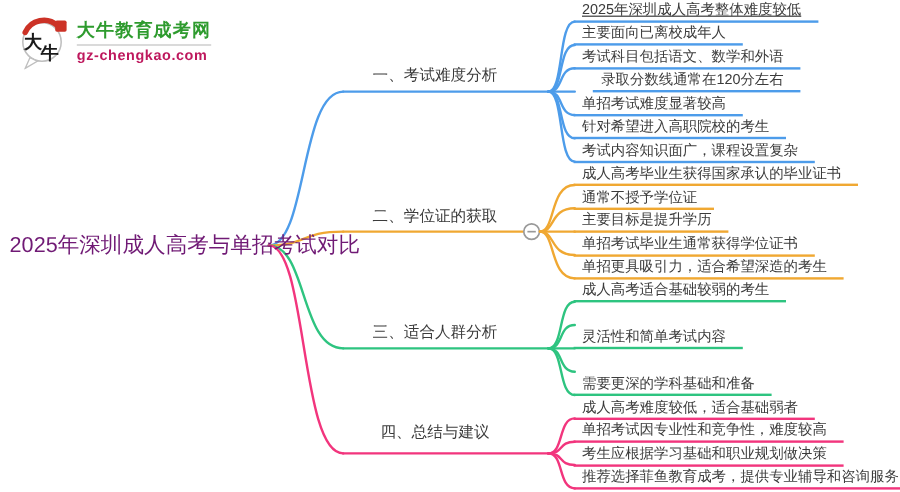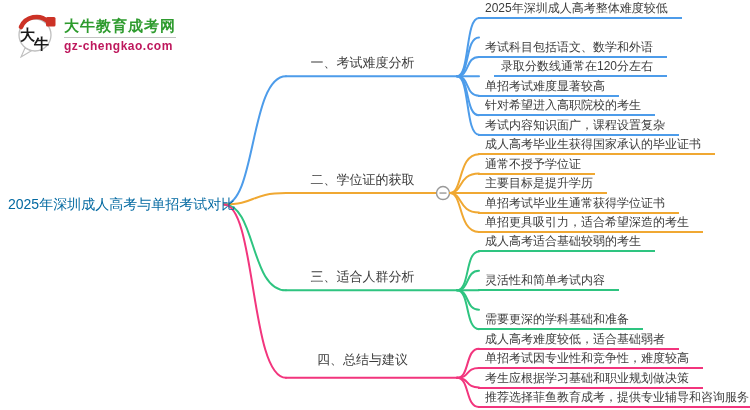--- a/index.html
+++ b/index.html
@@ -5,21 +5,21 @@
   html,body{margin:0;padding:0;}
   body{
     width:750px;height:410px;position:relative;overflow:hidden;
     background:#ffffff;
     font-family:"Liberation Sans","DejaVu Sans",sans-serif;
   }
   #map-svg{position:absolute;left:0;top:0;z-index:0;}
   #nodes{position:absolute;left:0;top:0;width:750px;height:410px;z-index:1;}
   .root-label{
     position:absolute;left:8px;top:195px;width:214px;
-    font-size:14px;line-height:19px;color:#0369a1;
+    font-size:18px;line-height:19px;color:#701a75;
     white-space:nowrap;
   }
   .branch-label{
     position:absolute;left:280px;width:165px;text-align:center;
     font-size:13px;line-height:16px;padding-bottom:3px;color:#3b3b3b;
     white-space:nowrap;
   }
   .leaf{
     position:absolute;left:478px;white-space:nowrap;
     font-size:12px;line-height:14px;color:#3b3b3b;
@@ -66,21 +66,22 @@
     <path d="M 286 377.825 L 457 377.825" stroke="#f2357d" stroke-width="2" fill="none" stroke-linecap="round"></path>
     <path d="M 457 377.825 C 470 377.825, 465 348.65, 479 348.65" stroke="#f2357d" stroke-width="2" fill="none" stroke-linecap="round"></path>
     <path d="M 457 377.825 C 470 377.825, 465 368.09999999999997, 479 368.09999999999997" stroke="#f2357d" stroke-width="2" fill="none" stroke-linecap="round"></path>
     <path d="M 457 377.825 C 470 377.825, 465 387.55, 479 387.55" stroke="#f2357d" stroke-width="2" fill="none" stroke-linecap="round"></path>
     <path d="M 457 377.825 C 470 377.825, 465 407, 479 407" stroke="#f2357d" stroke-width="2" fill="none" stroke-linecap="round"></path>
   </svg>
 
 <div id="nodes">
   <div class="root-label">2025年深圳成人高考与单招考试对比</div>
 <div class="branch-label" style="top: 55px;">一、考试难度分析</div>
-    <div class="leaf" style="top: 1px; border-bottom-color: rgb(77, 156, 234);">2025年深圳成人高考整体难度较低</div>
+    <div class="leaf" style="top: 1px; border-bottom-color: rgb(77, 156, 234); text-decoration: underline;">2025年深圳成人高考整体难度较低</div>
+    <div class="leaf" style="top: 20px; border-bottom-color: rgb(77, 156, 234);">主要面向已离校成年人</div>
     <div class="leaf" style="top: 40px; border-bottom-color: rgb(77, 156, 234);">考试科目包括语文、数学和外语</div>
     <div class="leaf" style="top: 59px; border-bottom-color: rgb(77, 156, 234); margin-left: 16px;">录取分数线通常在120分左右</div>
     <div class="leaf" style="top: 79px; border-bottom-color: rgb(77, 156, 234);">单招考试难度显著较高</div>
     <div class="leaf" style="top: 98px; border-bottom-color: rgb(77, 156, 234);">针对希望进入高职院校的考生</div>
     <div class="leaf" style="top: 118px; border-bottom-color: rgb(77, 156, 234);">考试内容知识面广，课程设置复杂</div>
     <div class="branch-label" style="top: 172px;">二、学位证的获取</div>
     <div class="leaf" style="top: 137px; border-bottom-color: rgb(240, 168, 50);">成人高考毕业生获得国家承认的毕业证书</div>
     <div class="leaf" style="top: 157px; border-bottom-color: rgb(240, 168, 50);">通常不授予学位证</div>
     <div class="leaf" style="top: 176px; border-bottom-color: rgb(240, 168, 50); text-align: center;">主要目标是提升学历</div>
     <div class="leaf" style="top: 196px; border-bottom-color: rgb(240, 168, 50);">单招考试毕业生通常获得学位证书</div>

